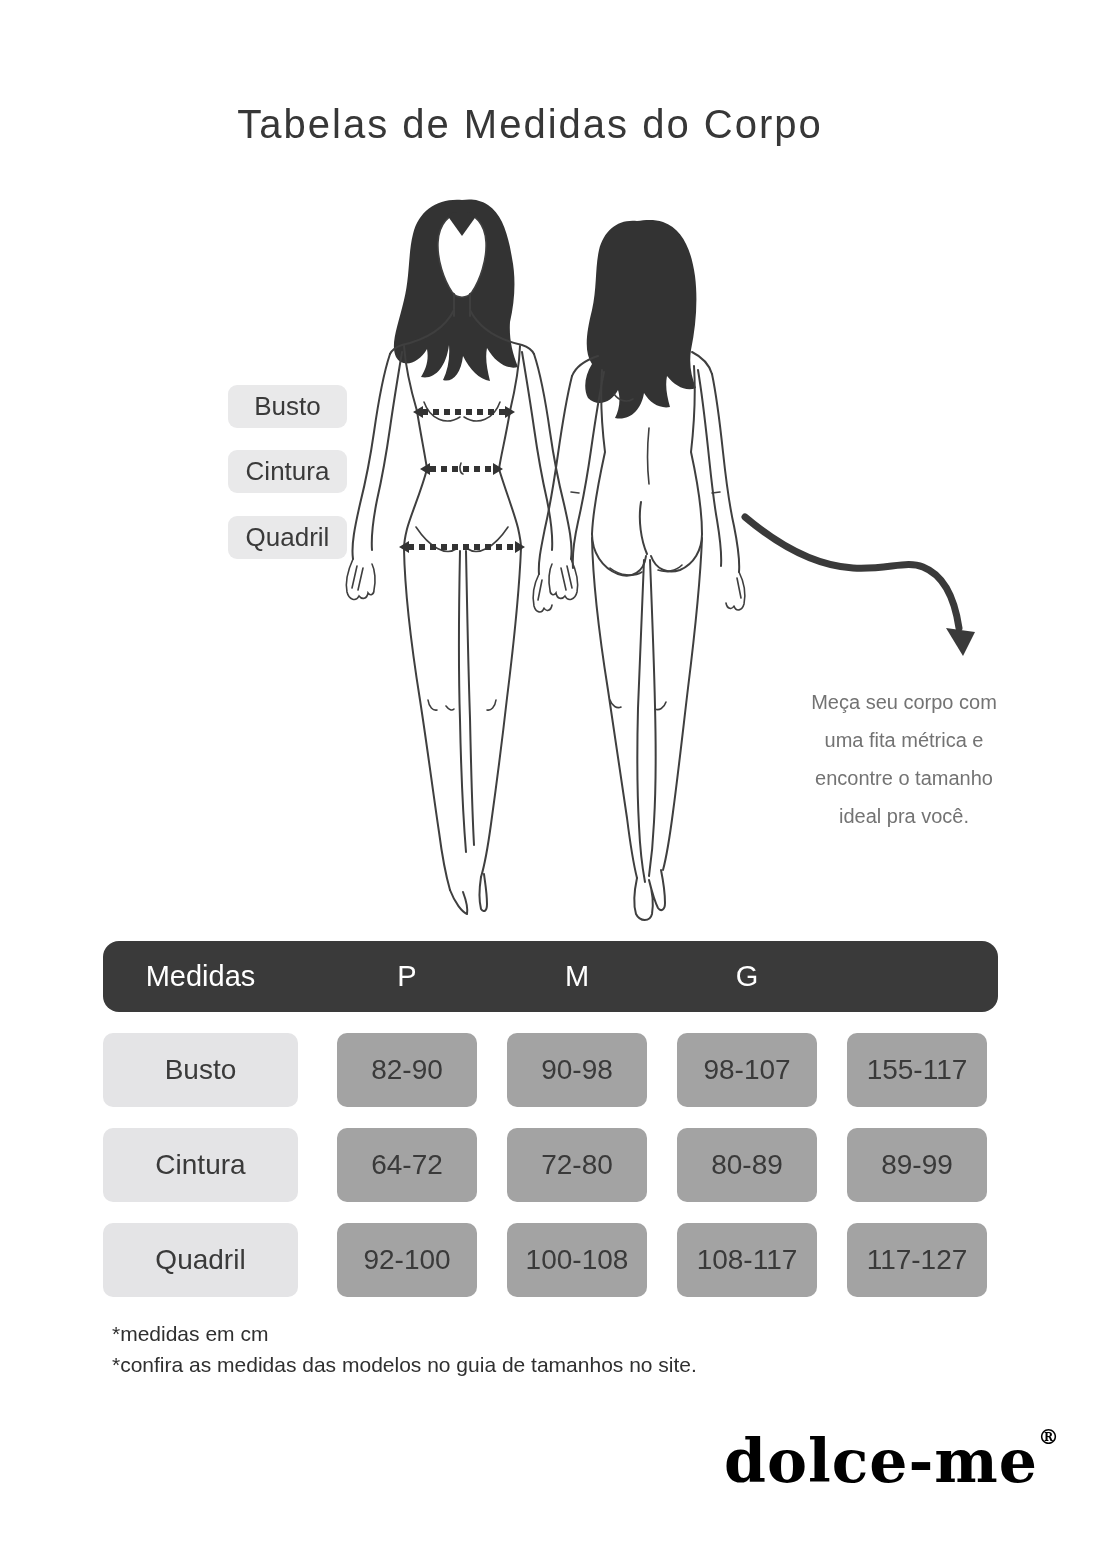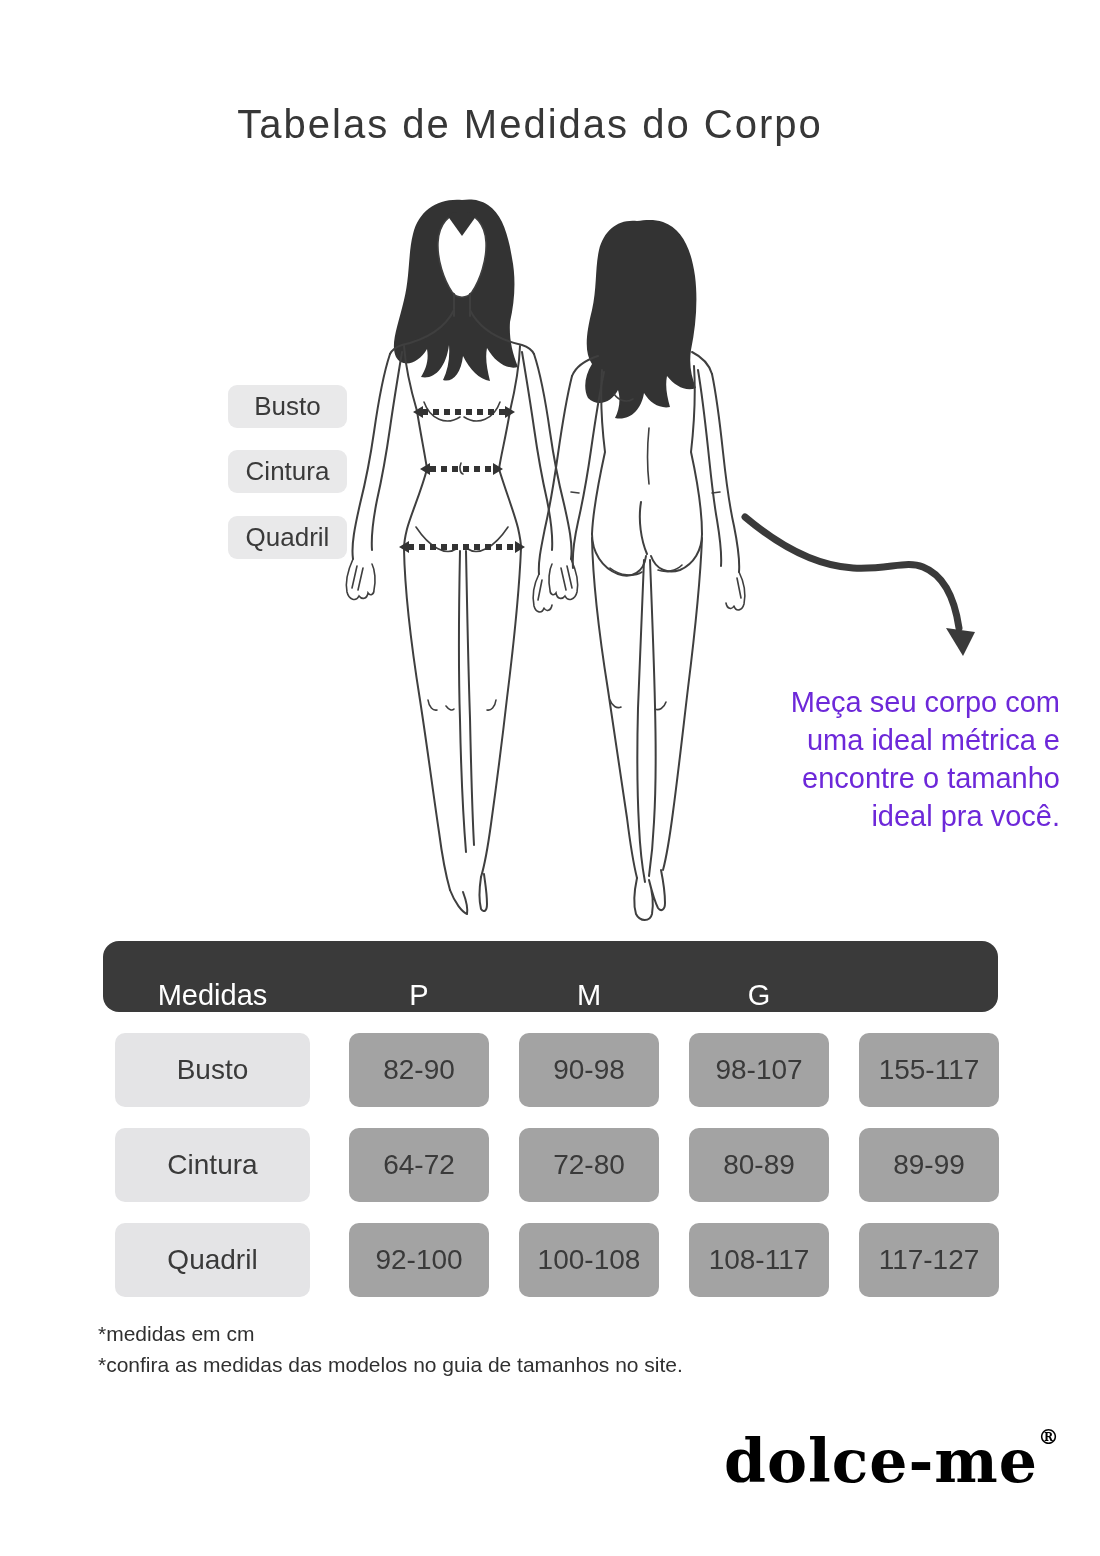--- a/index.html
+++ b/index.html
@@ -16,37 +16,37 @@
   .arrow-wrap{left:720px;top:495px;width:290px;height:180px;}
   .ink-line{fill:none;stroke:#3f3f3f;stroke-width:2;stroke-linecap:round;stroke-linejoin:round;}
   .ink-thin{fill:none;stroke:#3f3f3f;stroke-width:1.6;stroke-linecap:round;}
   .hair{fill:#333333;stroke:none;}
   .face{fill:#ffffff;stroke:#3f3f3f;stroke-width:1.6;}
   .dots{fill:none;stroke:#333333;stroke-width:6;stroke-dasharray:6 5;}
   .dot-arrow{fill:#333333;stroke:none;}
   .arrow-stroke{fill:none;stroke:#3a3a3a;stroke-width:7;stroke-linecap:round;}
   .arrow-head{fill:#3a3a3a;stroke:none;}
   
-  .tip{left:748px;top:683px;width:312px;text-align:right;font-size:29px;line-height:38px;color:#6d28d9;}
+  .tip{left:748px;top:683px;width:312px;text-align:center;font-size:20px;line-height:38px;color:#737373;}
   
   .thead-bar{left:103px;top:941px;width:895px;height:71px;background:#3a3a3a;border-radius:16px;}
-  .trow{left:103px;display:flex;align-items:flex-end;padding-left:12px;}
+  .trow{left:103px;display:flex;align-items:center;}
   .trow-header{top:941px;height:71px;color:#ffffff;font-size:29px;}
   .hcell{display:flex;align-items:center;justify-content:center;}
   .c-label{width:195px;margin-right:39px;}
   .c-size{width:140px;margin-right:30px;}
   .c-size:last-child{margin-right:0;}
   .row-1{top:1033px;}  .row-2{top:1128px;}  .row-3{top:1223px;}
   .tlabel{width:195px;height:74px;margin-right:39px;background:#e4e4e6;border-radius:10px;
           display:flex;align-items:center;justify-content:center;font-size:28px;}
   .tcell{width:140px;height:74px;margin-right:30px;background:#a3a3a3;border-radius:10px;
          display:flex;align-items:center;justify-content:center;font-size:28px;}
   .tcell:last-child{margin-right:0;}
   
-  .footnotes{left:98px;top:1318px;font-size:21px;line-height:31px;color:#303030;}
+  .footnotes{left:112px;top:1318px;font-size:21px;line-height:31px;color:#303030;}
   
   .brand{left:0;right:0;top:1424px;text-align:right;font-family:"DejaVu Serif","Liberation Serif",serif;
          font-weight:700;font-size:60px;color:#000000;letter-spacing:1px;}
   .brand sup{font-size:21px;vertical-align:38px;font-weight:700;}
 </style>
 </head>
 <body>
 
 <div class="page">
 
@@ -150,21 +150,21 @@
     </g>
   </svg>
 
   <svg class="abs arrow-wrap" viewBox="720 495 290 180">
     <path class="arrow-stroke" d="M745,517 C783,549 818,566 853,568 C888,570 906,560 923,567 C946,576 955,601 959,628"></path>
     <path class="arrow-head" d="M963,656 L946,628 L975,632 Z"></path>
   </svg>
 
   <div class="abs tip">
     <div>Meça seu corpo com</div>
-    <div>uma ideal métrica e</div>
+    <div>uma fita métrica e</div>
     <div>encontre o tamanho</div>
     <div>ideal pra você.</div>
   </div>
 
   <div>
     <div class="abs thead-bar"></div>
     <div class="abs trow trow-header">
       <div class="hcell c-label">Medidas</div>
       <div class="hcell c-size">P</div>
       <div class="hcell c-size">M</div>

